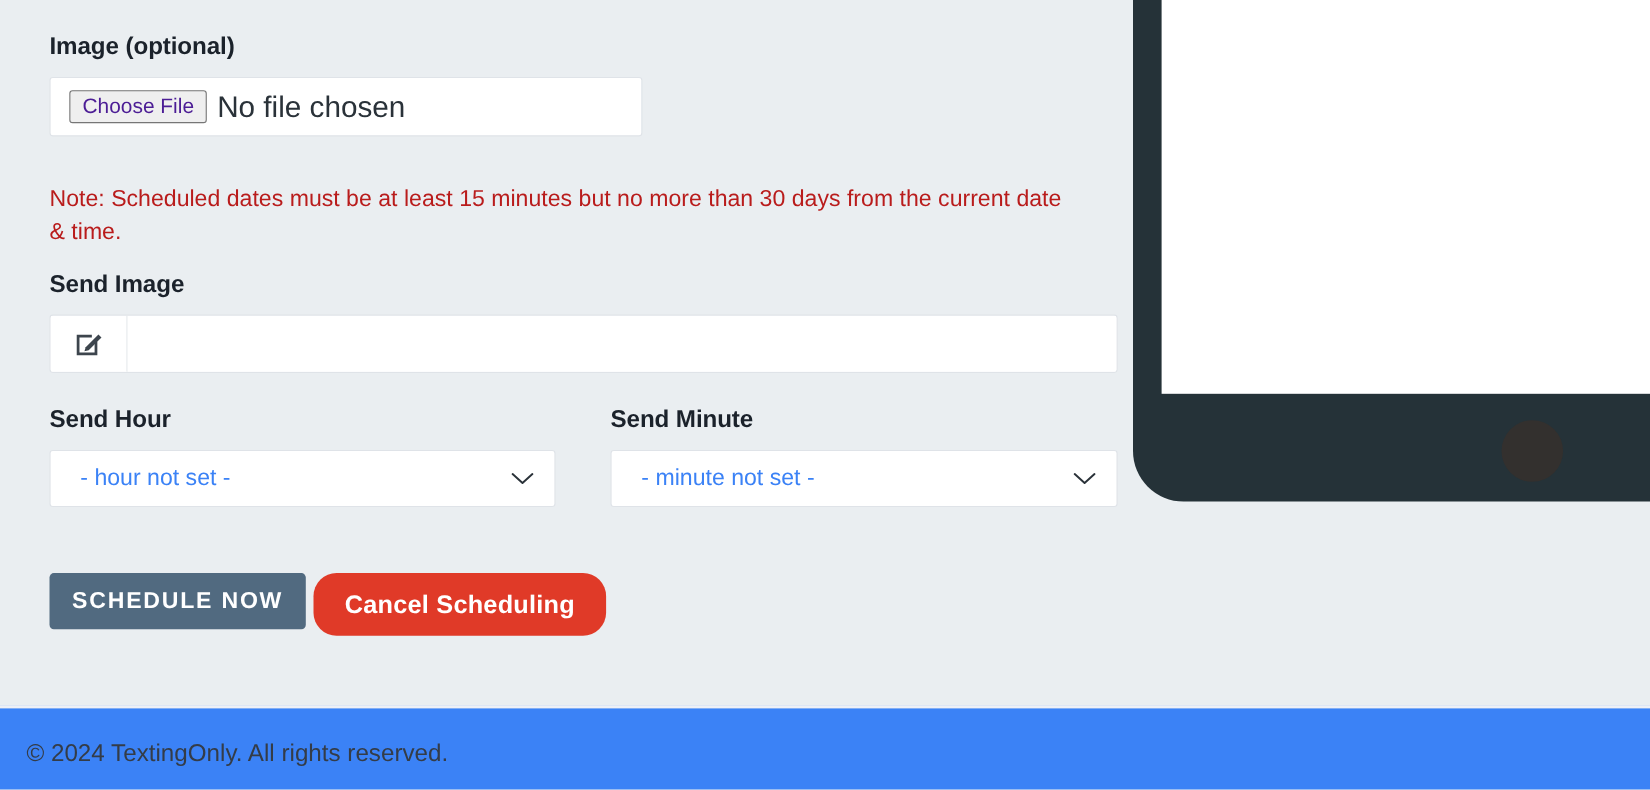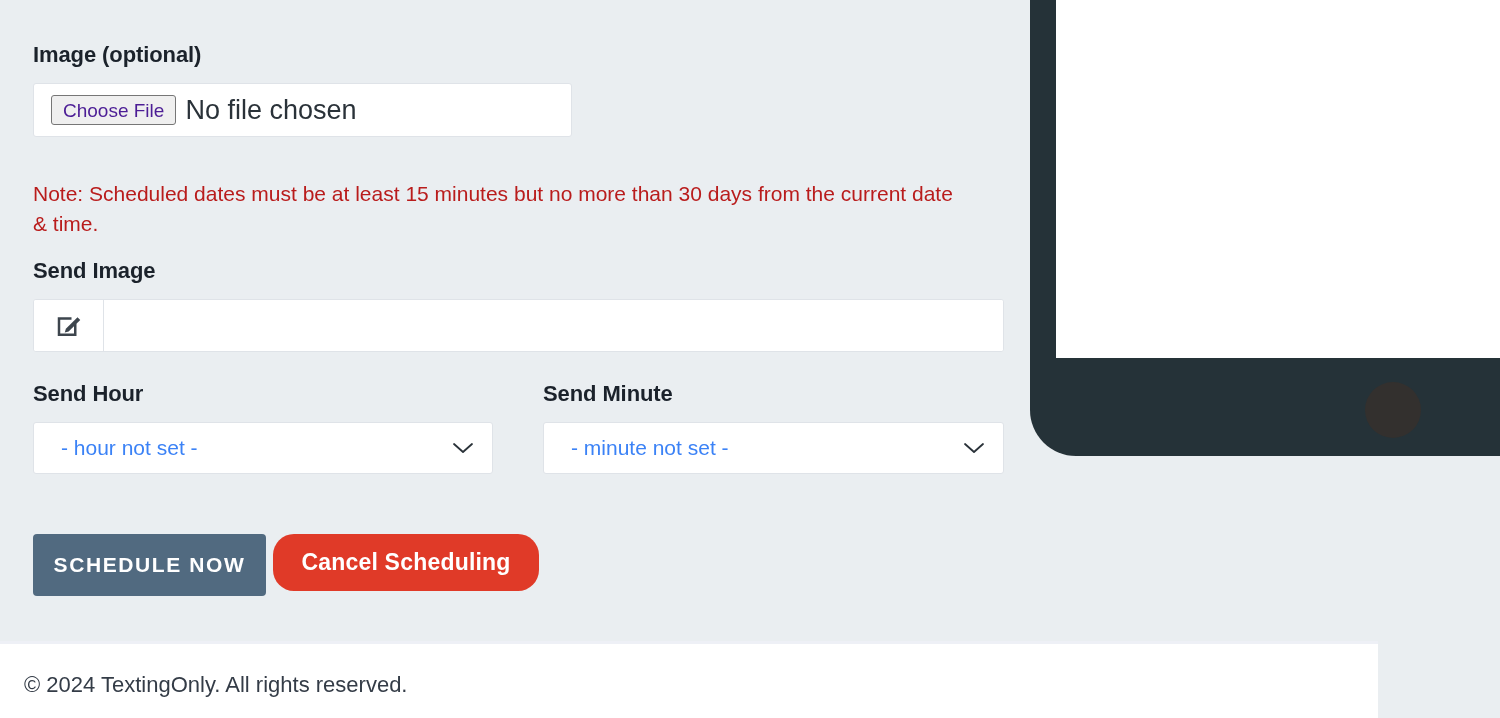--- a/index.html
+++ b/index.html
@@ -52,27 +52,26 @@
     top: 682px;
     width: 56px;
     height: 56px;
     border-radius: 50%;
     background: #33302e;
   }
 
   
   .form-area {
     position: absolute;
-    left: 0;
+    left: 12px;
     top: 0;
     width: 1020px;
     height: 641px;
     padding: 0;
     z-index: 3;
-    margin-top: 13px;
   }
 
   .field-label {
     font-size: 22px;
     font-weight: bold;
     color: #1b222b;
     letter-spacing: -0.1px;
   }
 
   #image-label { position: absolute; left: 33px; top: 29px; }
@@ -196,21 +195,21 @@
     font-family: "Liberation Sans", sans-serif;
     color: #ffffff;
     display: inline-flex;
     align-items: center;
     justify-content: center;
   }
   #schedule-now-button {
     left: 33px;
     top: 521px;
     width: 233px;
-    height: 62px;
+    height: 51px;
     background: #516a80;
     font-size: 21px;
     font-weight: bold;
     letter-spacing: 1.6px;
   }
   #cancel-scheduling-button {
     left: 273px;
     top: 521px;
     width: 266px;
     height: 57px;
@@ -219,23 +218,23 @@
     font-weight: bold;
     letter-spacing: 0.2px;
     border-radius: 21px;
   }
 
   
   .footer {
     position: absolute;
     left: 0;
     top: 641px;
-    width: 1378px;
+    width: 1500px;
     height: 77px;
-    background: #ffffff;
+    background: #3b82f6;
     border-top: 3px solid #eef0f6;
     z-index: 5;
   }
   .footer-text {
     position: absolute;
     left: 24px;
     top: 28px;
     font-size: 22px;
     color: #343c47;
   }

